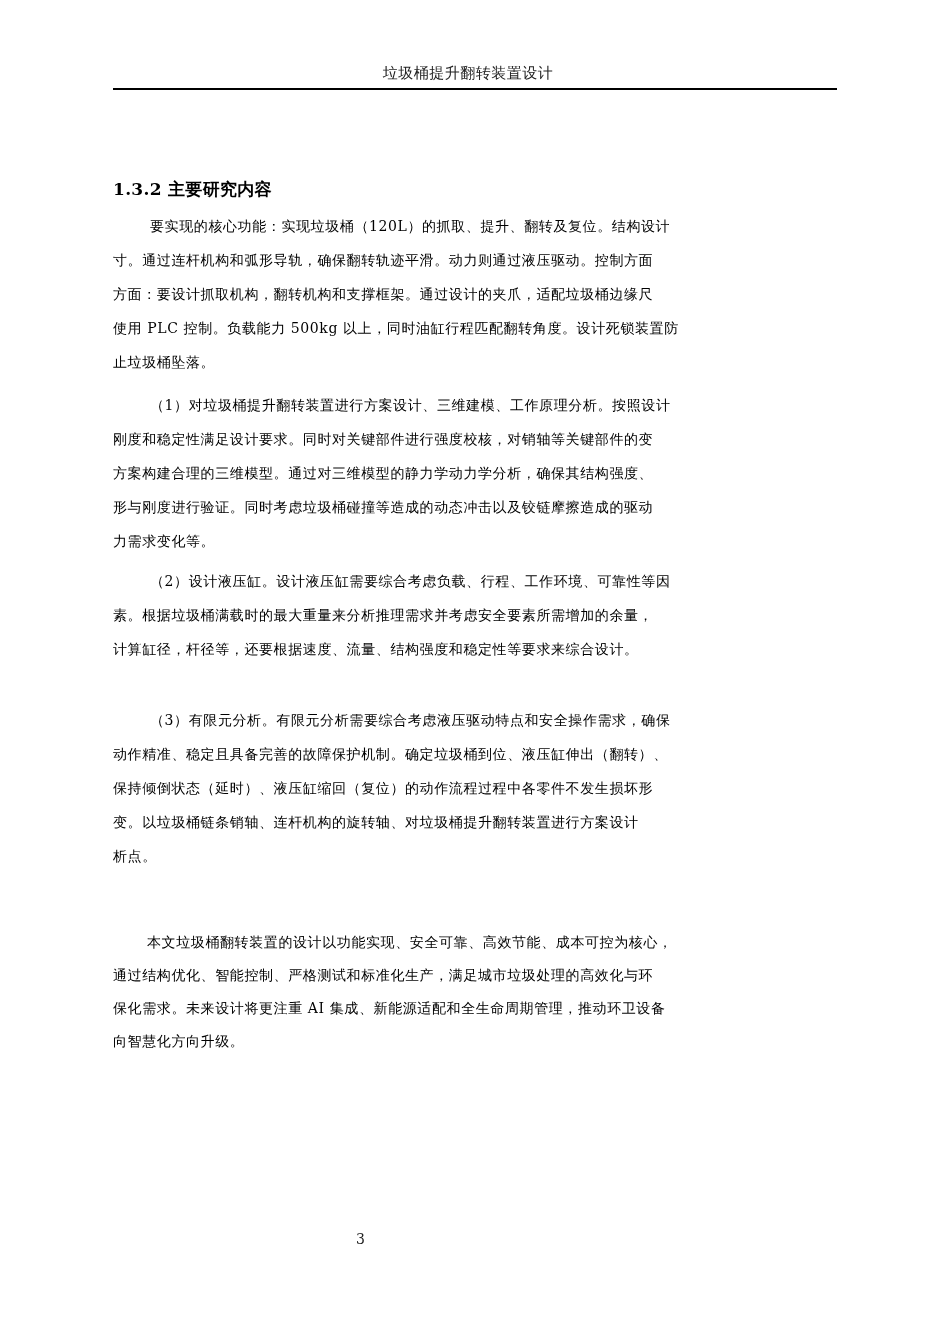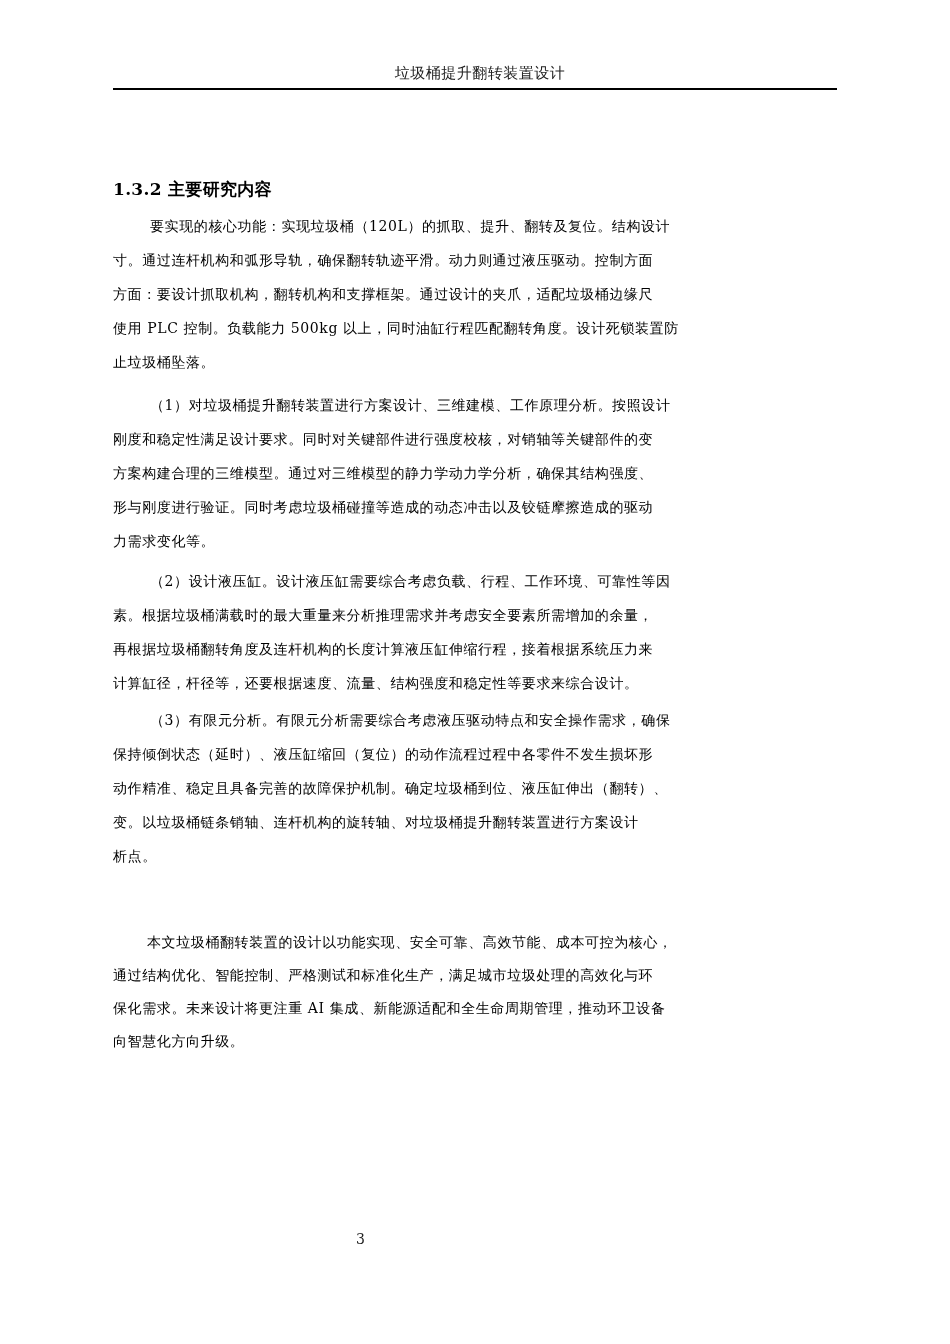--- a/index.html
+++ b/index.html
@@ -1,18 +1,18 @@
 <!DOCTYPE html>
 <html><head>
 <meta charset="utf-8">
 <style>
   html, body { margin: 0; padding: 0; background: #ffffff; }
   body { width: 950px; height: 1344px; position: relative; overflow: hidden;
          font-family: "DejaVu Serif", "Liberation Serif", serif; color: #000; }
-  .page-header { position: absolute; left: 118px; top: 64px; width: 724px; text-align: center;
+  .page-header { position: absolute; left: 106px; top: 64px; width: 724px; text-align: center;
                  font-size: 15px; color: #222; letter-spacing: 0.5px; }
   .header-rule { position: absolute; left: 113px; top: 88px; width: 724px; height: 2px; background: #000; }
   .section-heading { position: absolute; left: 113px; top: 178px; font-size: 17px; font-weight: bold;
                      letter-spacing: 0.3px; white-space: nowrap; }
   .para { position: absolute; left: 113px; width: 724px; font-size: 14px; line-height: 34px;
           text-align: justify; text-justify: inter-character; letter-spacing: 0.6px; }
   .para .line { display: block; white-space: nowrap; height: 34px; overflow: visible; }
   .para .line.indent { padding-left: 37px; }
   .p-last { line-height: 33px; }
   .p-last .line { height: 33px; }
@@ -39,28 +39,27 @@
   <span class="line indent">（1）对垃圾桶提升翻转装置进行方案设计、三维建模、工作原理分析。按照设计</span>
   <span class="line">刚度和稳定性满足设计要求。同时对关键部件进行强度校核，对销轴等关键部件的变</span>
   <span class="line">方案构建合理的三维模型。通过对三维模型的静力学动力学分析，确保其结构强度、</span>
   <span class="line">形与刚度进行验证。同时考虑垃圾桶碰撞等造成的动态冲击以及铰链摩擦造成的驱动</span>
   <span class="line">力需求变化等。</span>
 </div>
 
 <div class="para" style="top:564px;">
   <span class="line indent">（2）设计液压缸。设计液压缸需要综合考虑负载、行程、工作环境、可靠性等因</span>
   <span class="line">素。根据垃圾桶满载时的最大重量来分析推理需求并考虑安全要素所需增加的余量，</span>
-  <span class="line">再根据垃圾桶翻转角度及连杆机构的长度计算液压缸伸缩行程，接着根据系统压力来</span>
   <span class="line">计算缸径，杆径等，还要根据速度、流量、结构强度和稳定性等要求来综合设计。</span>
 </div>
 
 <div class="para" style="top:703px;">
   <span class="line indent">（3）有限元分析。有限元分析需要综合考虑液压驱动特点和安全操作需求，确保</span>
+  <span class="line">动作精准、稳定且具备完善的故障保护机制。确定垃圾桶到位、液压缸伸出（翻转）、</span>
   <span class="line">保持倾倒状态（延时）、液压缸缩回（复位）的动作流程过程中各零件不发生损坏形</span>
-  <span class="line">动作精准、稳定且具备完善的故障保护机制。确定垃圾桶到位、液压缸伸出（翻转）、</span>
   <span class="line">变。以垃圾桶链条销轴、连杆机构的旋转轴、对垃圾桶提升翻转装置进行方案设计</span>
   <span class="line">析点。</span>
 </div>
 
 <div class="para p-last" style="top:879px;">
   <span class="line indent">本文垃圾桶翻转装置的设计以功能实现、安全可靠、高效节能、成本可控为核心，</span>
   <span class="line">通过结构优化、智能控制、严格测试和标准化生产，满足城市垃圾处理的高效化与环</span>
   <span class="line">保化需求。未来设计将更注重 AI 集成、新能源适配和全生命周期管理，推动环卫设备</span>
   <span class="line">向智慧化方向升级。</span>
 </div>

